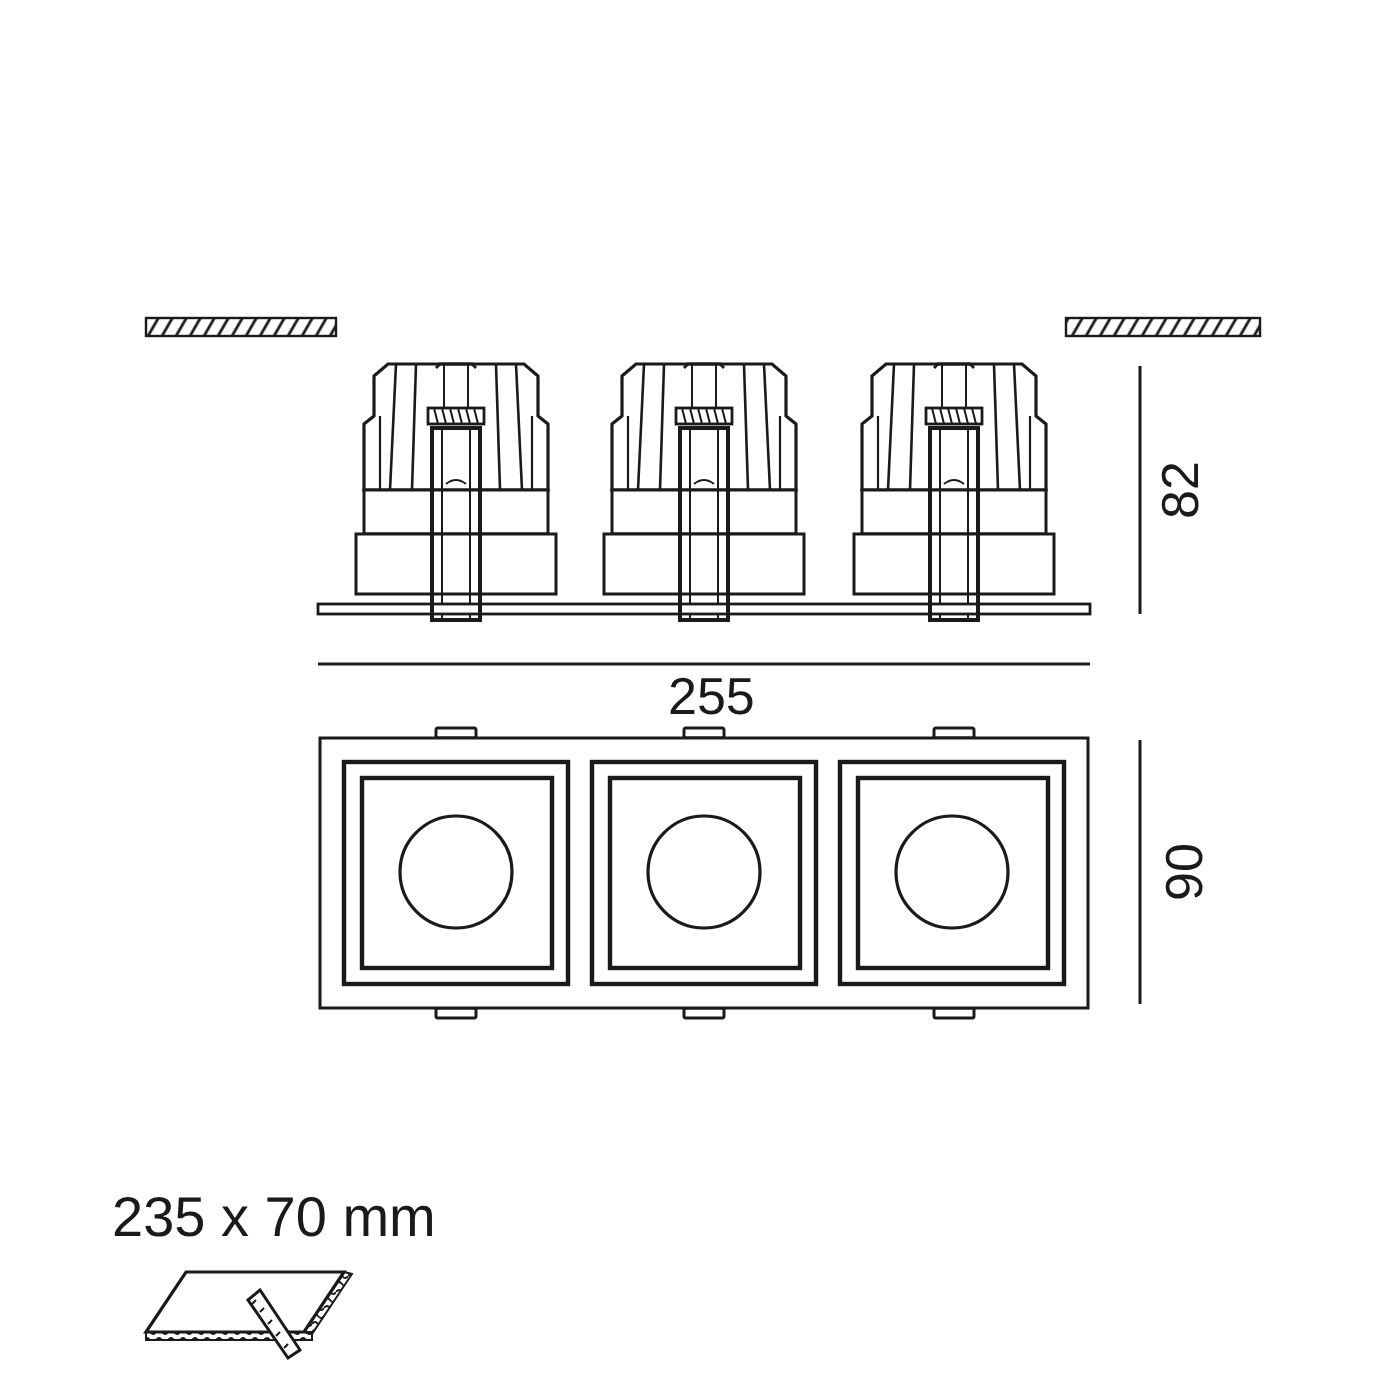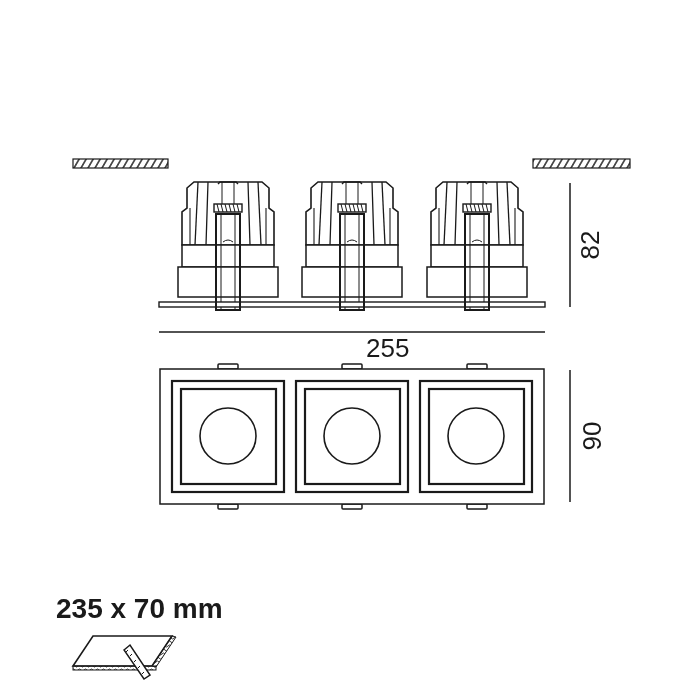--- a/index.html
+++ b/index.html
@@ -2,21 +2,21 @@
 <html><head>
 <meta charset="utf-8">
 <style>
   html, body { margin: 0; padding: 0; background: #ffffff; }
   body { width: 700px; height: 700px; position: relative; overflow: hidden;
          font-family: "Liberation Sans", "DejaVu Sans", sans-serif; }
   svg { position: absolute; left: 0; top: 0; }
   .lbl { position: absolute; color: #1a1a1a; font-family: "Liberation Sans", "DejaVu Sans", sans-serif; }
   .dim { font-size: 26px; line-height: 26px; }
   .rot { transform: rotate(-90deg); transform-origin: center center; }
-  .size-label { font-size: 28px; line-height: 30px; left: 56px; top: 594px; font-weight: bold; }
+  .size-label { font-size: 28px; line-height: 30px; left: 56px; top: 594px; }
 </style>
 </head>
 <body>
 
 <svg width="700" height="700" viewBox="0 0 700 700">
   <defs>
     <pattern id="hatch" patternUnits="userSpaceOnUse" width="7" height="10" patternTransform="skewX(-30)">
       <line x1="3" y1="0" x2="3" y2="10" stroke="#1a1a1a" stroke-width="1.6"></line>
     </pattern>
     <pattern id="wave" patternUnits="userSpaceOnUse" width="6" height="4">
@@ -121,19 +121,19 @@
 
   <g>
     <path d="M93 636 L172 636 L152 666 L73 666 Z" fill="#ffffff" stroke="#1a1a1a" stroke-width="1.6"></path>
     <path d="M172 636 L176 637 L156 667 L152 666 Z" fill="url(#wave)" stroke="#1a1a1a" stroke-width="1"></path>
     <rect x="73" y="666" width="83" height="4" fill="url(#wave)" stroke="#1a1a1a" stroke-width="1"></rect>
     <path d="M124 650 L130 645 L150 675 L144 679 Z" fill="#ffffff" stroke="#1a1a1a" stroke-width="1.5"></path>
     <path d="M126 652 L128 650 M130 656 L132 654 M134 662 L136 660 M138 668 L140 666 M142 674 L144 672" stroke="#1a1a1a" stroke-width="1"></path>
   </g>
 </svg>
 
-<div class="lbl dim" style="left:334px; top:335px;margin-left:32px;">255</div>
+<div class="lbl dim" style="left:334px; top:335px;">255</div>
 
 <div class="lbl dim rot" style="left:574px; top:232px; width:32px; text-align:center;">82</div>
 
 <div class="lbl dim rot" style="left:576px; top:423px; width:32px; text-align:center;">90</div>
 
 <div class="lbl size-label">235 x 70 mm</div>
 
 </body></html>

